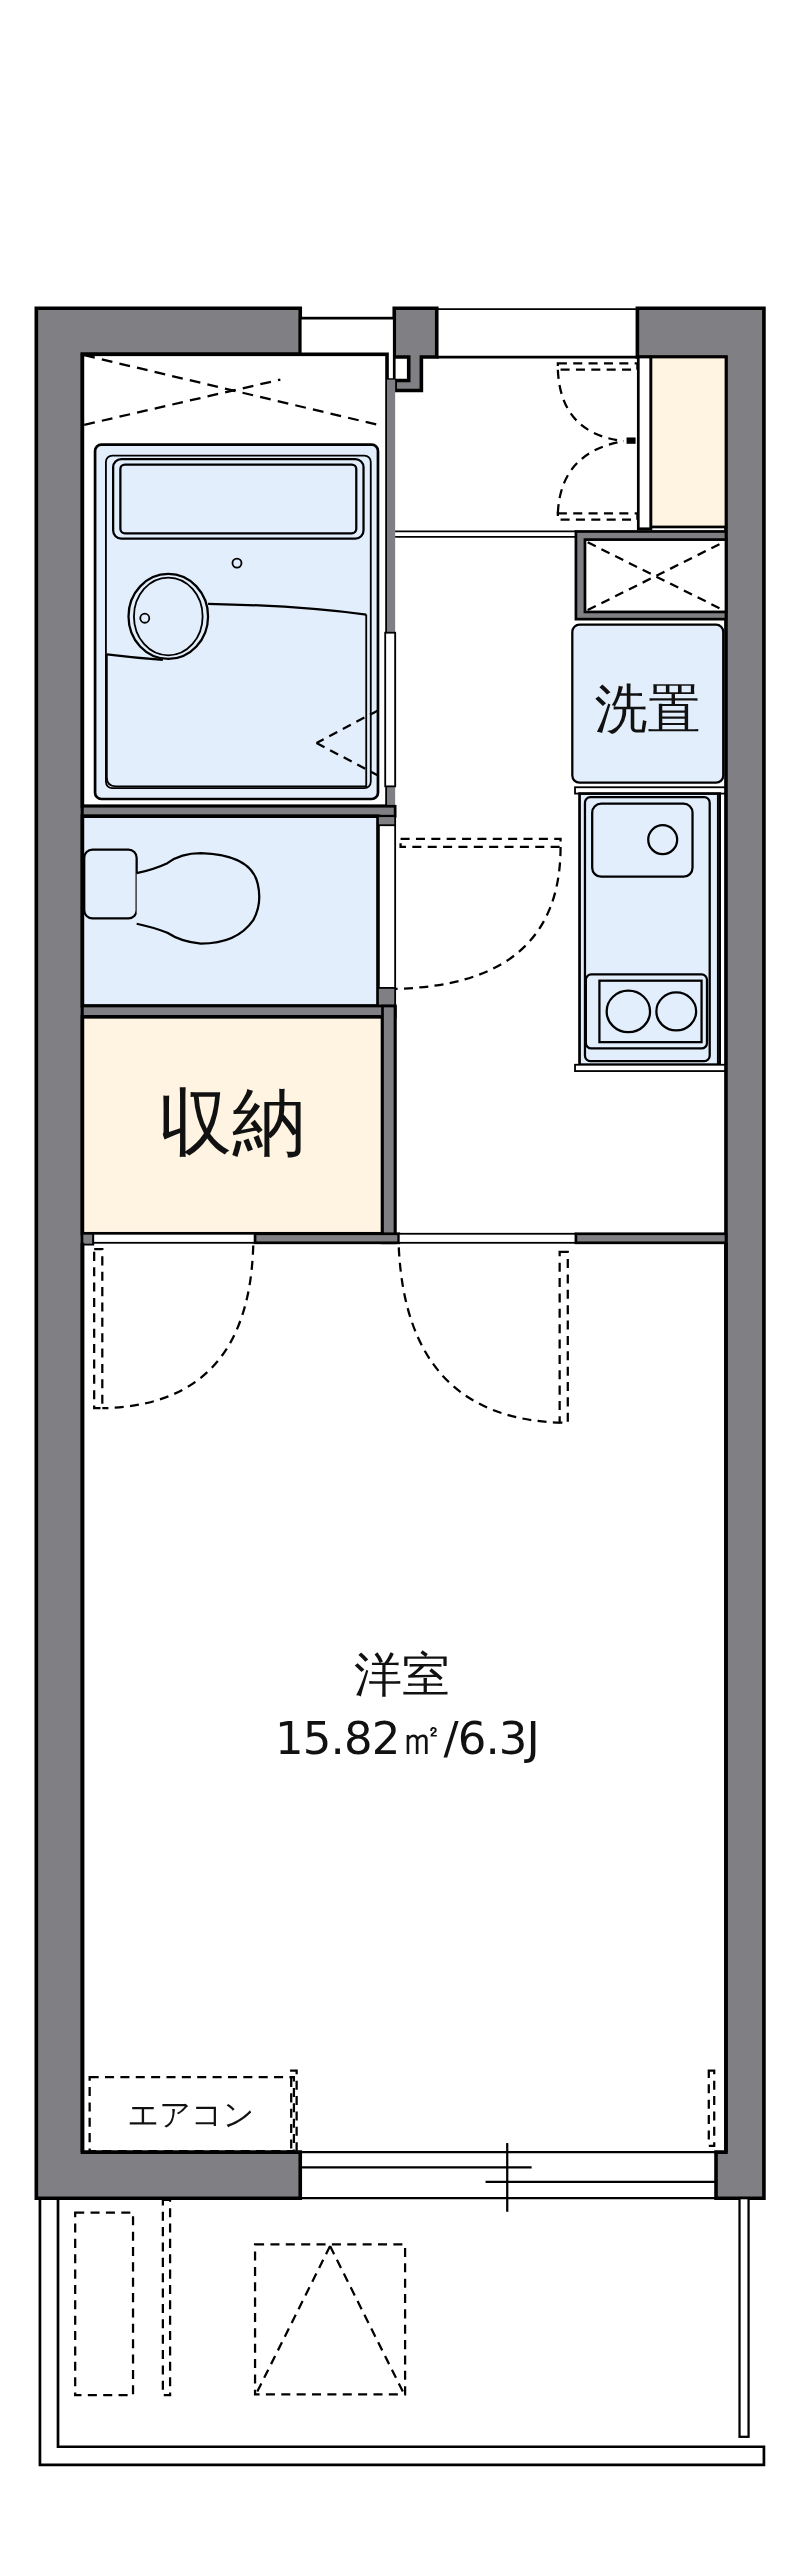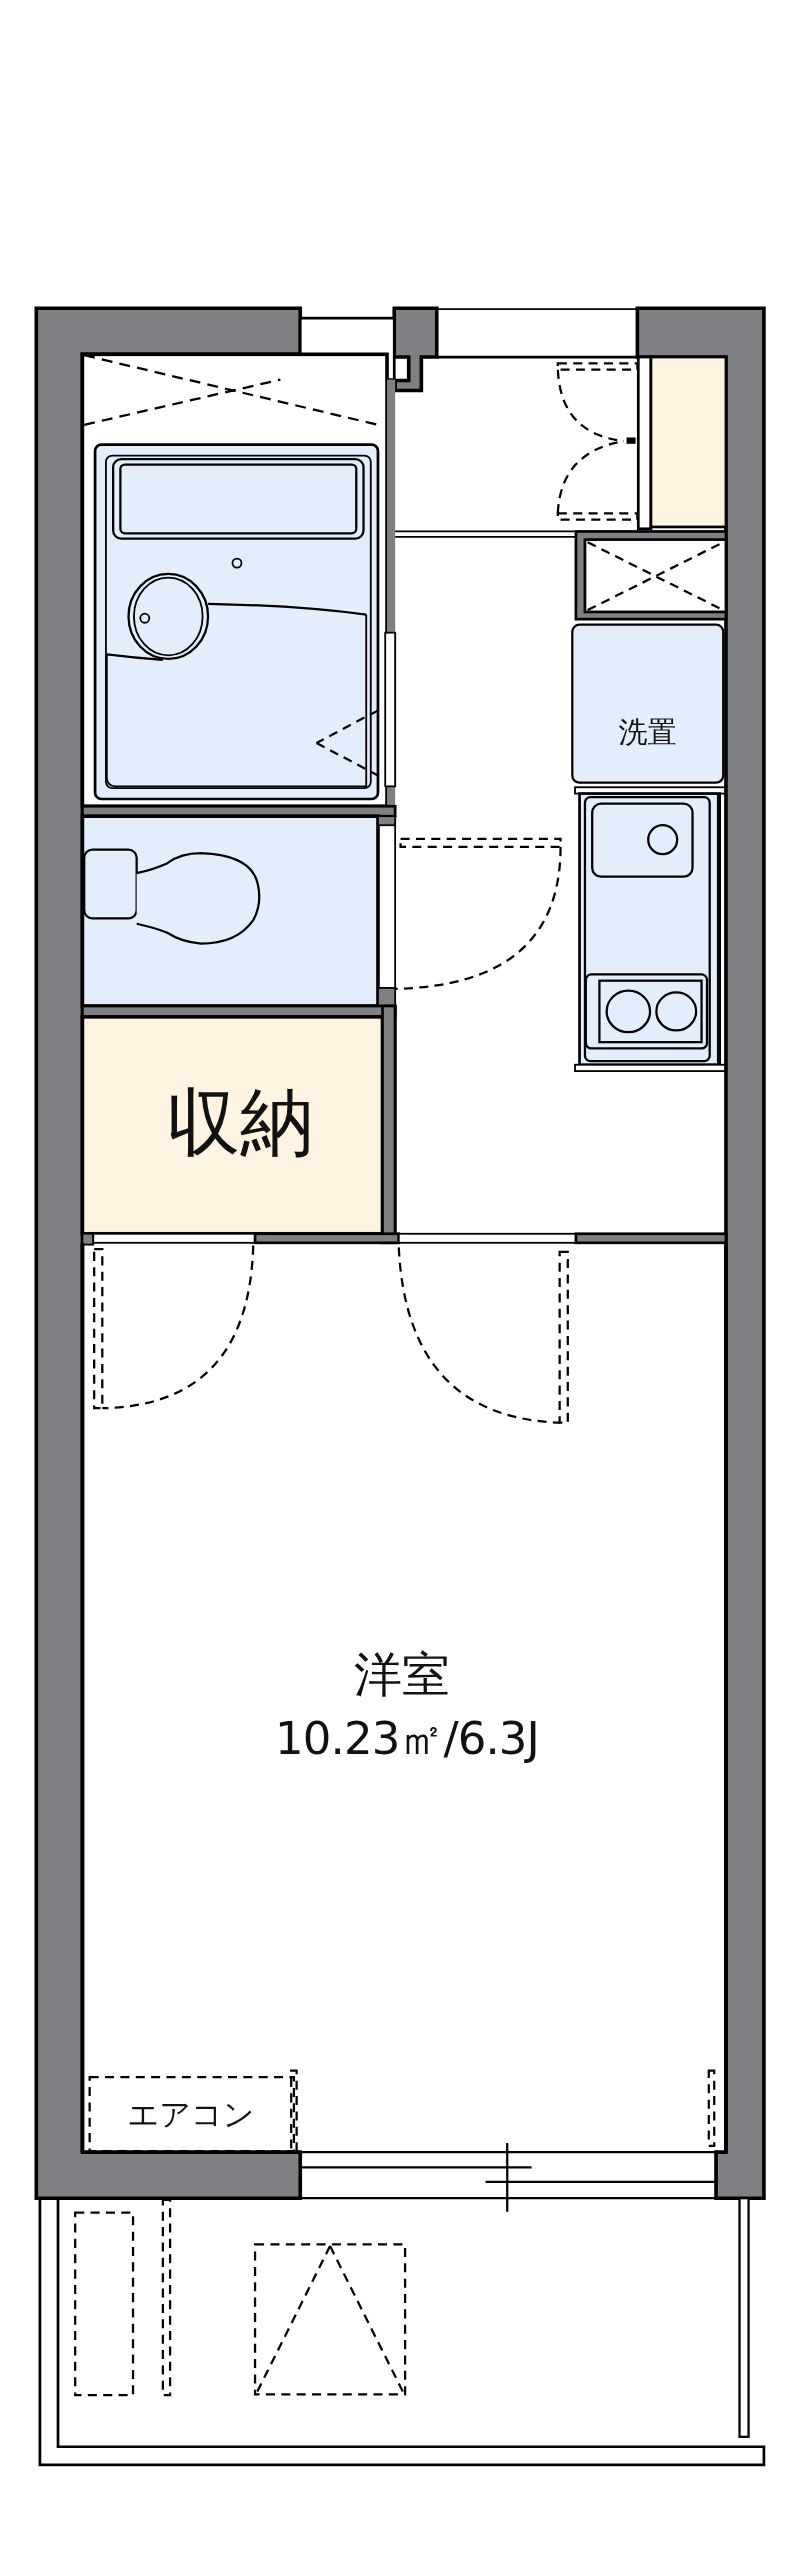--- a/index.html
+++ b/index.html
@@ -2,22 +2,22 @@
 <html style="font-size:14.5px"><head>
 <meta charset="utf-8">
 <style>
   html, body { margin: 0; padding: 0; background: #ffffff; }
   body { width: 812px; height: 2576px; position: relative; overflow: hidden;
          font-family: "DejaVu Sans", "Liberation Sans", sans-serif; }
   #plan { position: absolute; left: 0; top: 0; }
   .lbl { position: absolute; color: #111; text-align: center; white-space: nowrap; line-height: 1; }
   #lbl-room-name { left: 271px; top: 1650px; width: 262px; font-size: 48px; }
   #lbl-room-area { left: 217px; top: 1716px; width: 380px; font-size: 45px; letter-spacing: -0.9px; }
-  #lbl-storage   { left: 90px;  top: 1085px; width: 300px; font-size: 74px; }
-  #lbl-washer    { left: 572px; top: 718px;  width: 151px; font-size: 29px; }
+  #lbl-storage   { left: 82px;  top: 1085px; width: 300px; font-size: 74px; }
+  #lbl-washer    { left: 572px; top: 682px;  width: 151px; font-size: 53px; }
   #lbl-ac        { left: 89px;  top: 2099px; width: 204px; font-size: 31px; }
 </style>
 </head>
 <body>
 
 <svg id="plan" width="812" height="2576" viewBox="0 0 898 2850" xmlns="http://www.w3.org/2000/svg">
   <g fill="none" stroke="#000" stroke-width="3">
 
     <g fill="#808084" stroke="#000" stroke-width="4">
 
@@ -180,17 +180,17 @@
     </g>
     <g stroke-dasharray="10 7" stroke-width="2.5">
       <rect x="282" y="2483" width="166" height="166"></rect>
       <line x1="365" y1="2485" x2="284" y2="2647"></line>
       <line x1="365" y1="2485" x2="446" y2="2647"></line>
     </g>
   </g>
 </svg>
 
 <div id="lbl-room-name" class="lbl">洋室</div>
-<div id="lbl-room-area" class="lbl">10.23㎡/6.3J</div>
+<div id="lbl-room-area" class="lbl">15.82㎡/6.3J</div>
 <div id="lbl-storage" class="lbl">収納</div>
 <div id="lbl-washer" class="lbl">洗置</div>
 <div id="lbl-ac" class="lbl">エアコン</div>
 
 
 </body></html>

